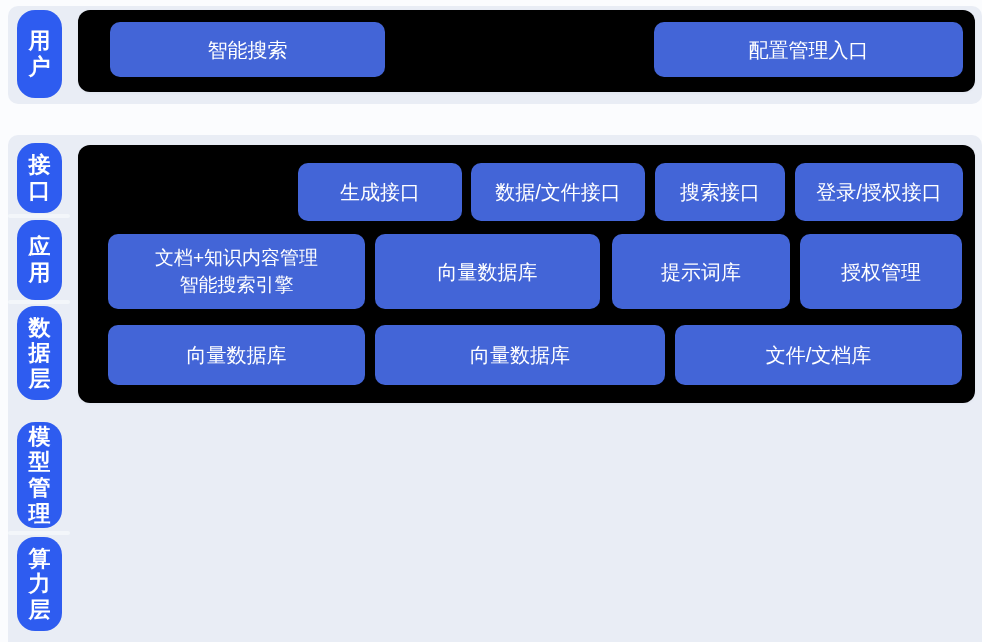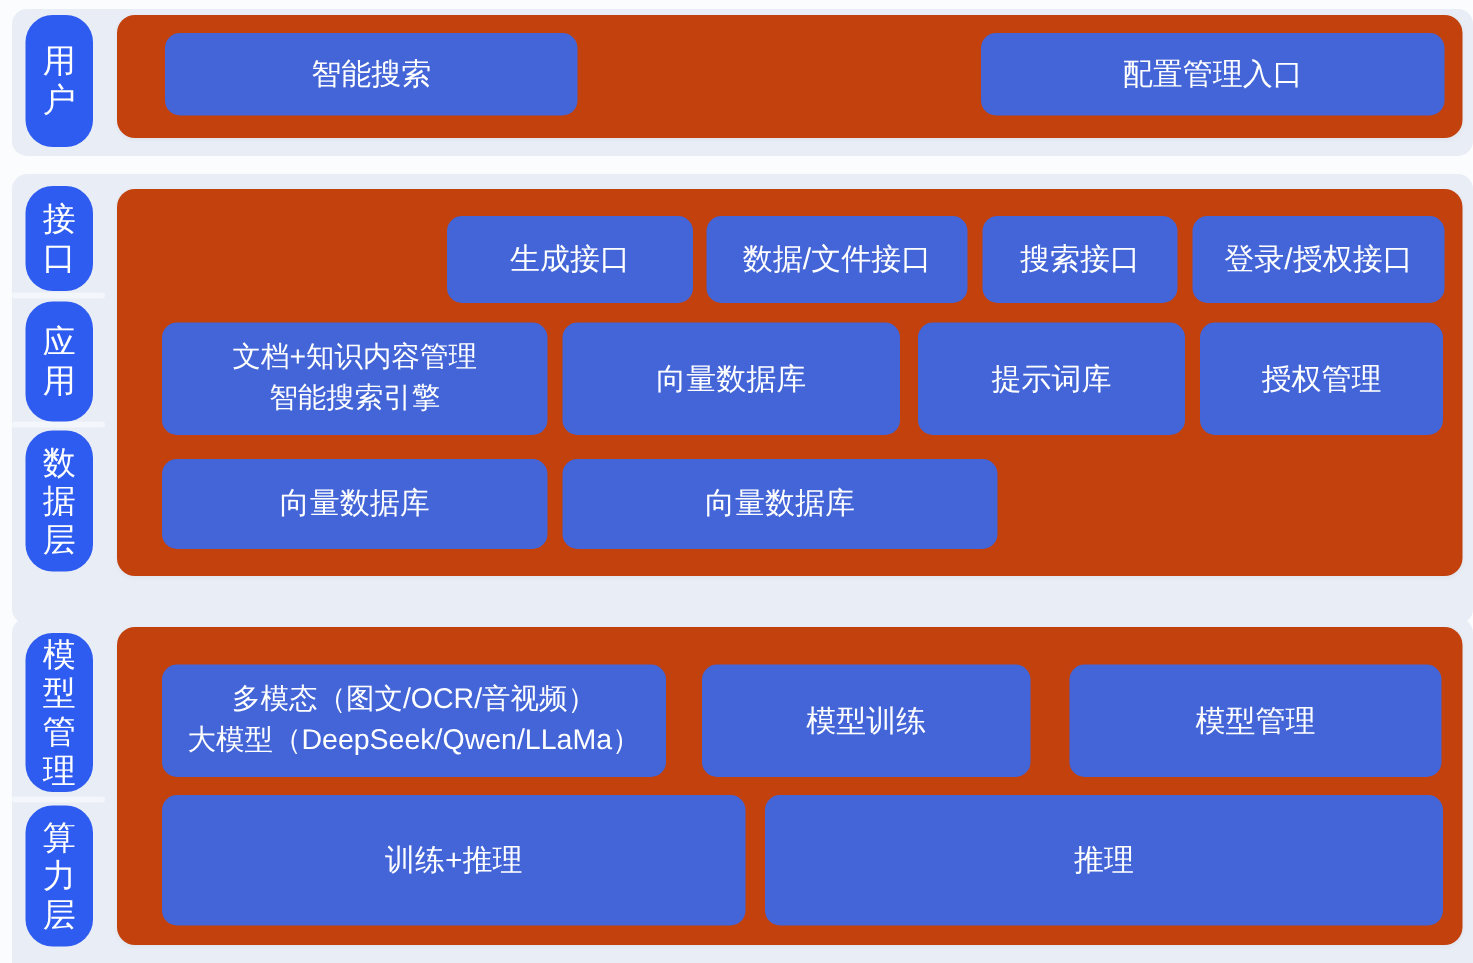--- a/index.html
+++ b/index.html
@@ -21,33 +21,33 @@
   }
   .band.cut-bottom { border-radius: 10px 10px 0 0; }
   .pill {
     position: absolute;
     background: #2e5cf0;
     border-radius: 18px;
     display: flex;
     align-items: center;
     justify-content: center;
     color: #ffffff;
-    font-weight: 400;
+    font-weight: 700;
     font-size: 22px;
   }
   .pill span {
     display: inline-block;
     width: 1.05em;
     word-break: break-all;
     text-align: center;
     line-height: 1.16;
   }
   .panel {
     position: absolute;
-    background: #c2410c;
+    background: #000000;
     border-radius: 12px;
     box-shadow: 0 1px 3px rgba(80, 100, 140, 0.06);
   }
   .blk {
     position: absolute;
     background: #4365d7;
     border-radius: 10px;
     display: flex;
     flex-direction: column;
     align-items: center;
@@ -77,21 +77,21 @@
     <div class="panel" style="left:70px;top:4px;width:897px;height:82px">
       <div class="blk" style="left:32px;top:12px;width:275px;height:55px">
         <span>智能搜索</span>
       </div>
       <div class="blk" style="left:576px;top:12px;width:309px;height:55px">
         <span>配置管理入口</span>
       </div>
     </div>
   </section>
 
-  <section class="band" style="top:116px;height:300px">
+  <section class="band" style="top:135px;height:300px">
     <div class="seam" style="left:0;top:79px;width:62px;height:4px"></div>
     <div class="seam" style="left:0;top:165px;width:62px;height:4px"></div>
 
     <div class="pill" style="left:9px;top:8px;width:45px;height:70px">
       <span>接口</span>
     </div>
     <div class="pill" style="left:9px;top:85px;width:45px;height:80px">
       <span>应用</span>
     </div>
     <div class="pill" style="left:9px;top:171px;width:45px;height:94px">
@@ -126,48 +126,31 @@
       <div class="blk" style="left:722px;top:89px;width:162px;height:75px">
         <span>授权管理</span>
       </div>
 
       <div class="blk" style="left:30px;top:180px;width:257px;height:60px">
         <span>向量数据库</span>
       </div>
       <div class="blk" style="left:297px;top:180px;width:290px;height:60px">
         <span>向量数据库</span>
       </div>
+      <div class="blk" style="left:597px;top:180px;width:287px;height:60px">
+        <span>文件/文档库</span>
+      </div>
     </div>
   </section>
 
   <section class="band cut-bottom" style="top:412px;height:230px">
     <div class="seam" style="left:0;top:119px;width:62px;height:4px"></div>
 
     <div class="pill" style="left:9px;top:10px;width:45px;height:106px">
       <span>模型管理</span>
     </div>
     <div class="pill" style="left:9px;top:125px;width:45px;height:94px">
       <span>算力层</span>
     </div>
 
-    <div class="panel" style="left:70px;top:6px;width:897px;height:212px">
-
-      <div class="blk two-line" style="left:30px;top:25px;width:336px;height:75px">
-        <span>多模态（图文/OCR/音视频）</span>
-        <span>大模型（DeepSeek/Qwen/LLaMa）</span>
-      </div>
-      <div class="blk" style="left:390px;top:25px;width:219px;height:75px">
-        <span>模型训练</span>
-      </div>
-      <div class="blk" style="left:635px;top:25px;width:248px;height:75px">
-        <span>模型管理</span>
-      </div>
-
-      <div class="blk" style="left:30px;top:112px;width:389px;height:87px">
-        <span>训练+推理</span>
-      </div>
-      <div class="blk" style="left:432px;top:112px;width:452px;height:87px">
-        <span>推理</span>
-      </div>
-    </div>
   </section>
 
 </div>
 
 </body></html>

